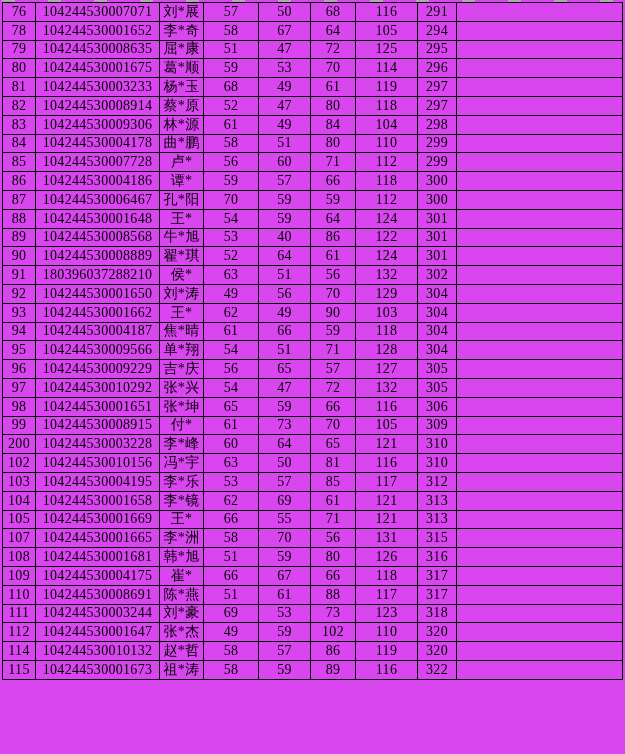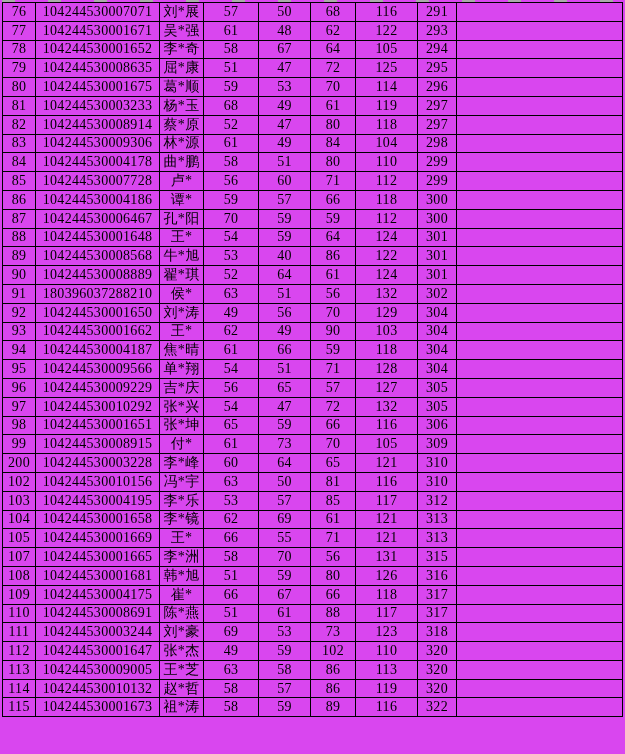--- a/index.html
+++ b/index.html
@@ -84,31 +84,20 @@
           <td>104244530007071</td>
           <td>刘*展</td>
           <td>57</td>
           <td>50</td>
           <td>68</td>
           <td>116</td>
           <td>291</td>
           <td></td>
         </tr>
         <tr>
-          <td>77</td>
-          <td>104244530001671</td>
-          <td>吴*强</td>
-          <td>61</td>
-          <td>48</td>
-          <td>62</td>
-          <td>122</td>
-          <td>293</td>
-          <td></td>
-        </tr>
-        <tr>
           <td>78</td>
           <td>104244530001652</td>
           <td>李*奇</td>
           <td>58</td>
           <td>67</td>
           <td>64</td>
           <td>105</td>
           <td>294</td>
           <td></td>
         </tr>
@@ -458,31 +447,20 @@
           <td>104244530001647</td>
           <td>张*杰</td>
           <td>49</td>
           <td>59</td>
           <td>102</td>
           <td>110</td>
           <td>320</td>
           <td></td>
         </tr>
         <tr>
-          <td>113</td>
-          <td>104244530009005</td>
-          <td>王*芝</td>
-          <td>63</td>
-          <td>58</td>
-          <td>86</td>
-          <td>113</td>
-          <td>320</td>
-          <td></td>
-        </tr>
-        <tr>
           <td>114</td>
           <td>104244530010132</td>
           <td>赵*哲</td>
           <td>58</td>
           <td>57</td>
           <td>86</td>
           <td>119</td>
           <td>320</td>
           <td></td>
         </tr>

